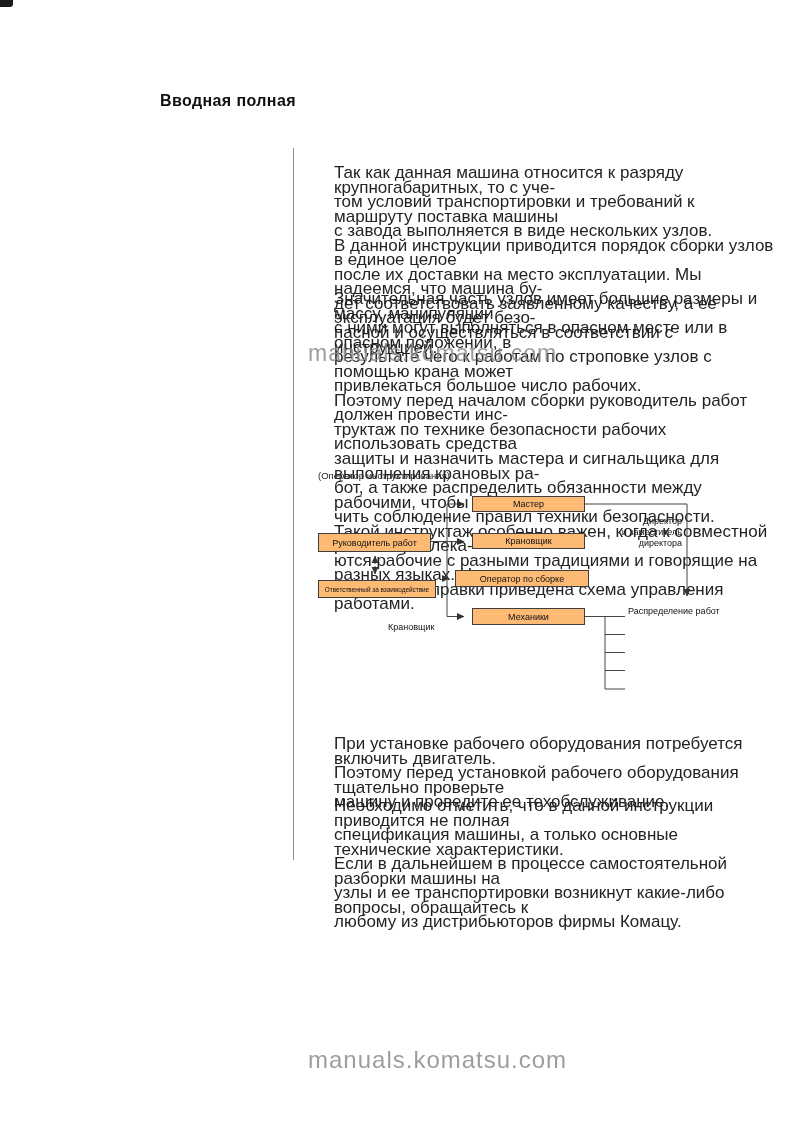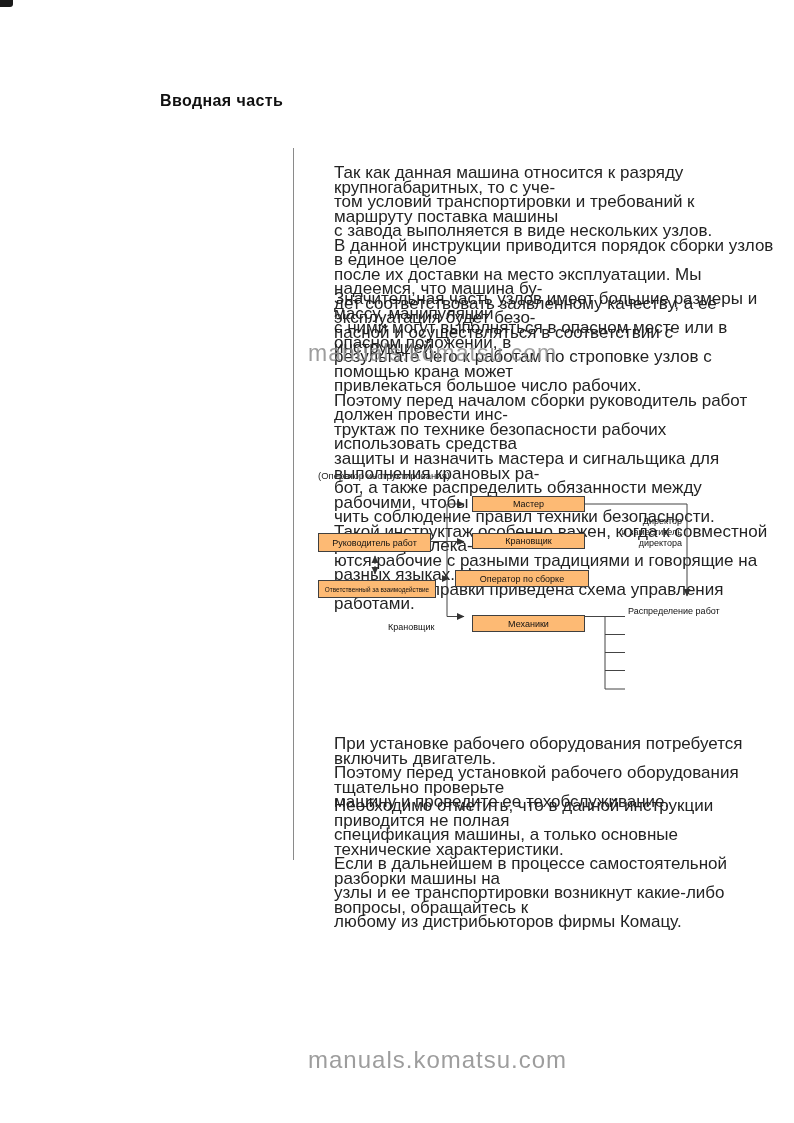--- a/index.html
+++ b/index.html
@@ -52,36 +52,36 @@
     position:absolute;border:1px solid #3f3f3f;background:#fdba74;
     display:flex;align-items:center;justify-content:center;
     font-size:9px;color:#111;text-align:center;box-sizing:border-box;
     white-space:nowrap;overflow:hidden;
   }
   .b-supervisor{left:18px;top:43px;width:113px;height:19px;}
   .b-coordinator{left:18px;top:90px;width:118px;height:18px;font-size:6.4px;}
   .b-master{left:172px;top:6px;width:113px;height:16px;}
   .b-crane{left:172px;top:43px;width:113px;height:16px;}
   .b-assembly{left:155px;top:80px;width:134px;height:17px;}
-  .b-mechanics{left:172px;top:118px;width:113px;height:17px;margin-top:7px;}
+  .b-mechanics{left:172px;top:118px;width:113px;height:17px;}
   .dlabel{
     position:absolute;font-size:9px;color:#111;white-space:pre-line;
   }
   .l-director{left:296px;top:26px;width:86px;text-align:right;line-height:11px;}
   .l-distribution{left:328px;top:116px;white-space:nowrap;}
   .l-translator{left:88px;top:132px;white-space:nowrap;}
 </style>
 </head>
 <body>
 
 <div class="page">
 
   <div class="artifact"></div>
 
-  <h1 class="title">Вводная часть</h1>
+  <h1 class="title">Вводная полная</h1>
 
   <div class="vrule"></div>
 
   <p class="body p1">Так как данная машина относится к разряду крупногабаритных, то с уче-
 том условий транспортировки и требований к маршруту поставка машины
 с завода выполняется в виде нескольких узлов.
 В данной инструкции приводится порядок сборки узлов в единое целое
 после их доставки на место эксплуатации. Мы надеемся, что машина бу-
 дет соответствовать заявленному качеству, а ее эксплуатация будет безо-
 пасной и осуществляться в соответствии с инструкцией.</p>

